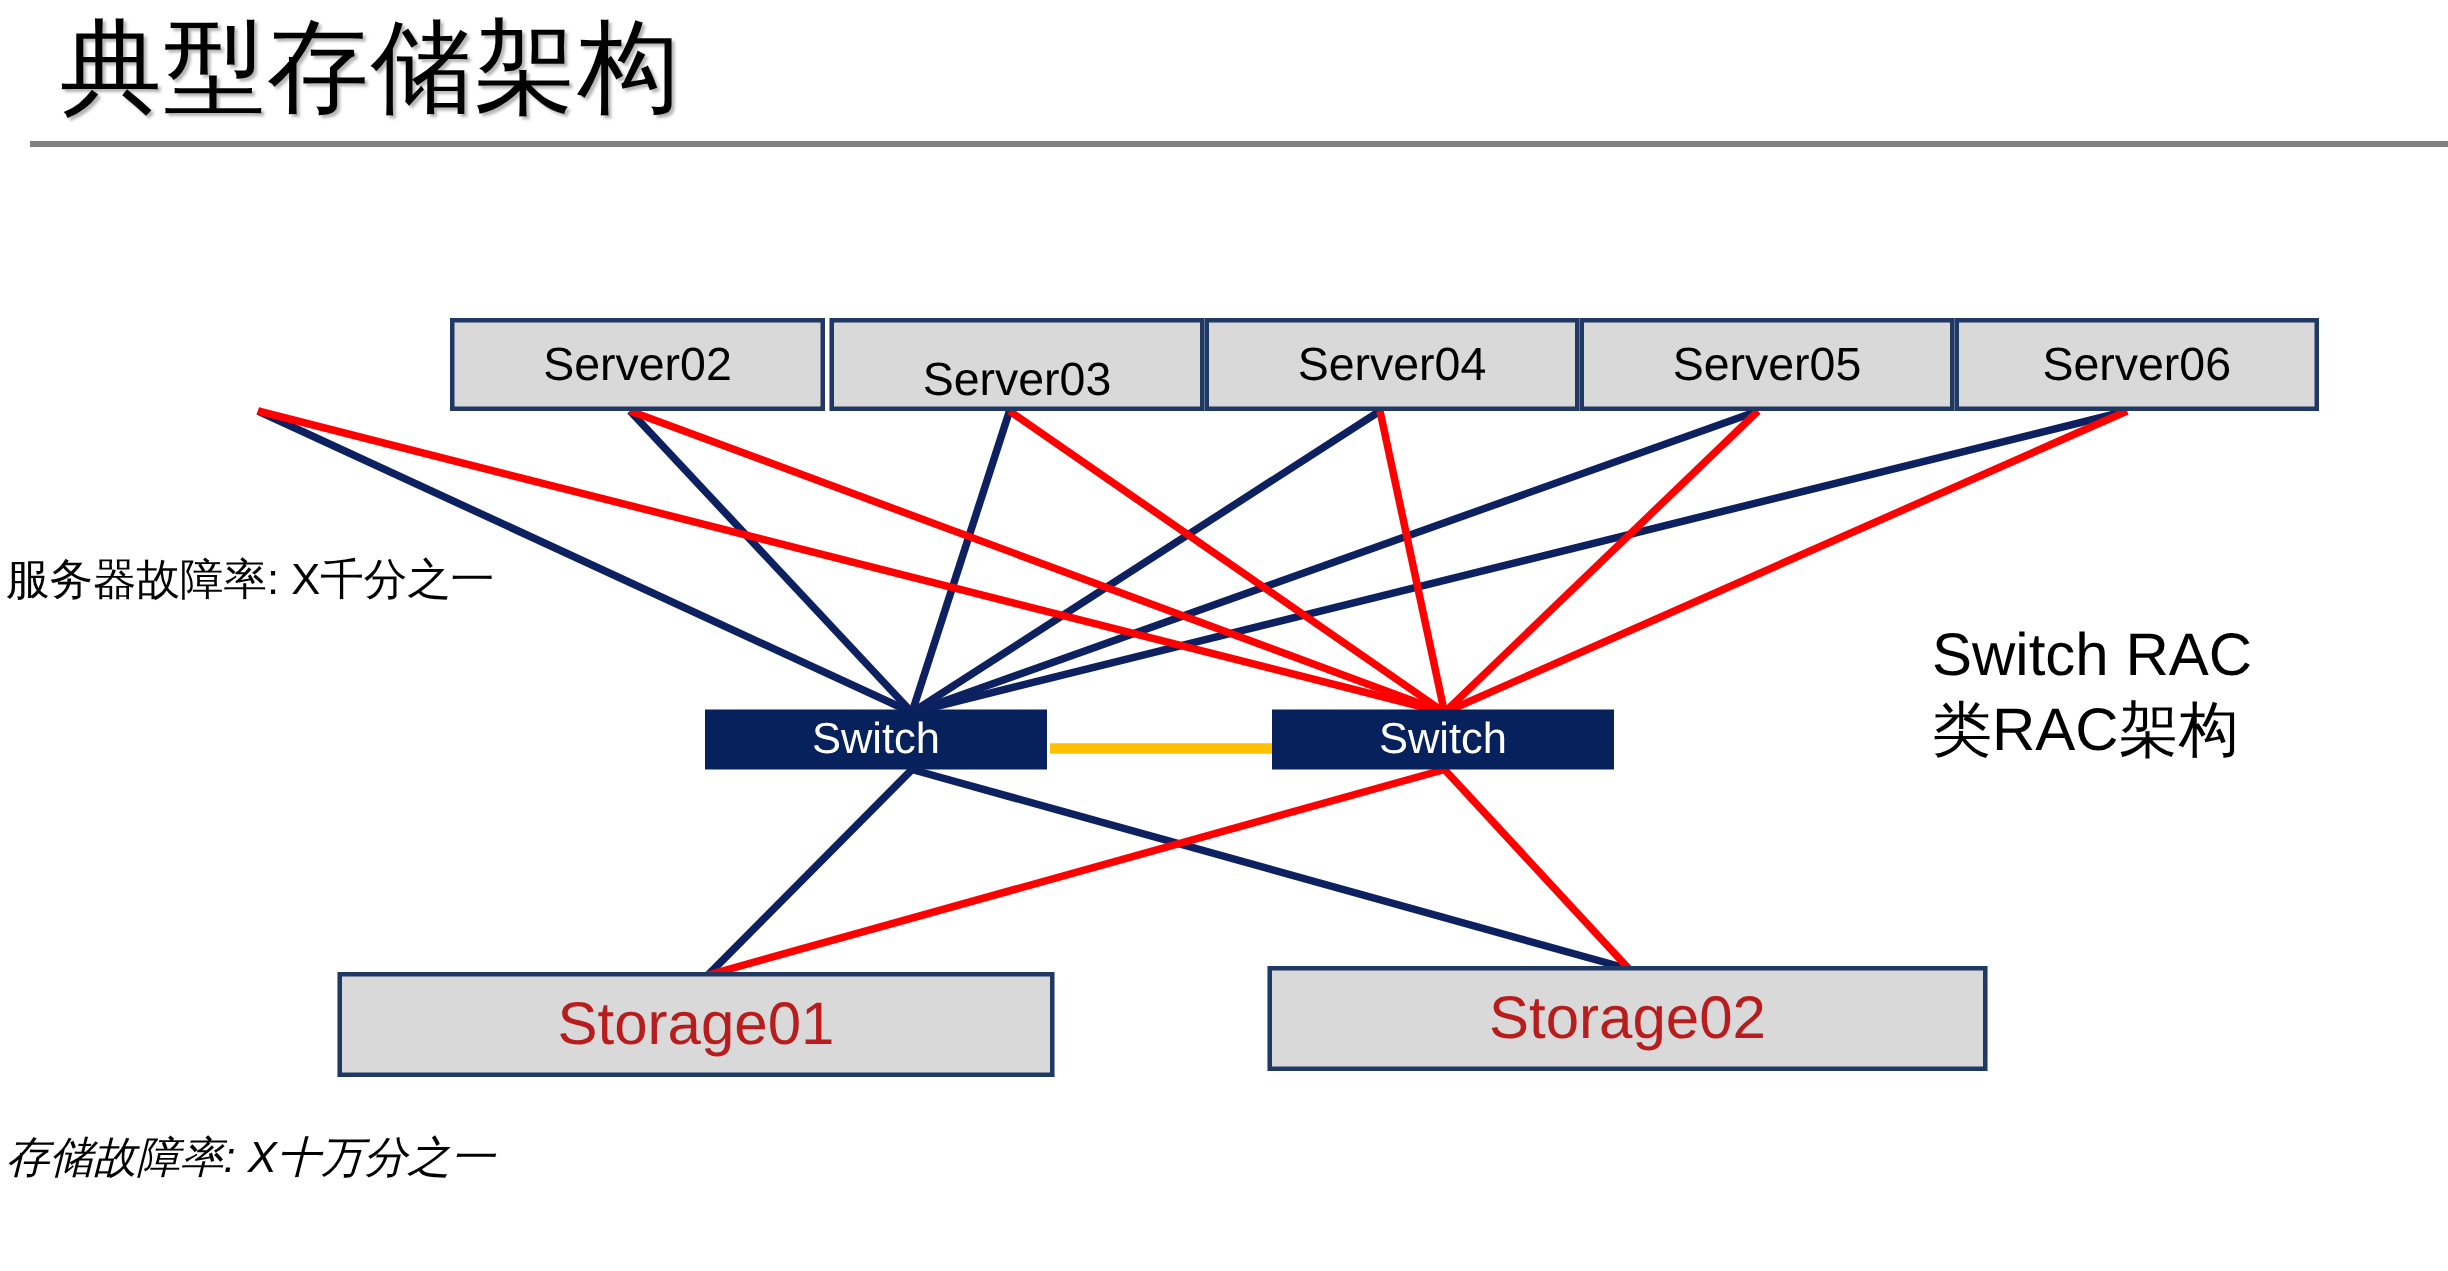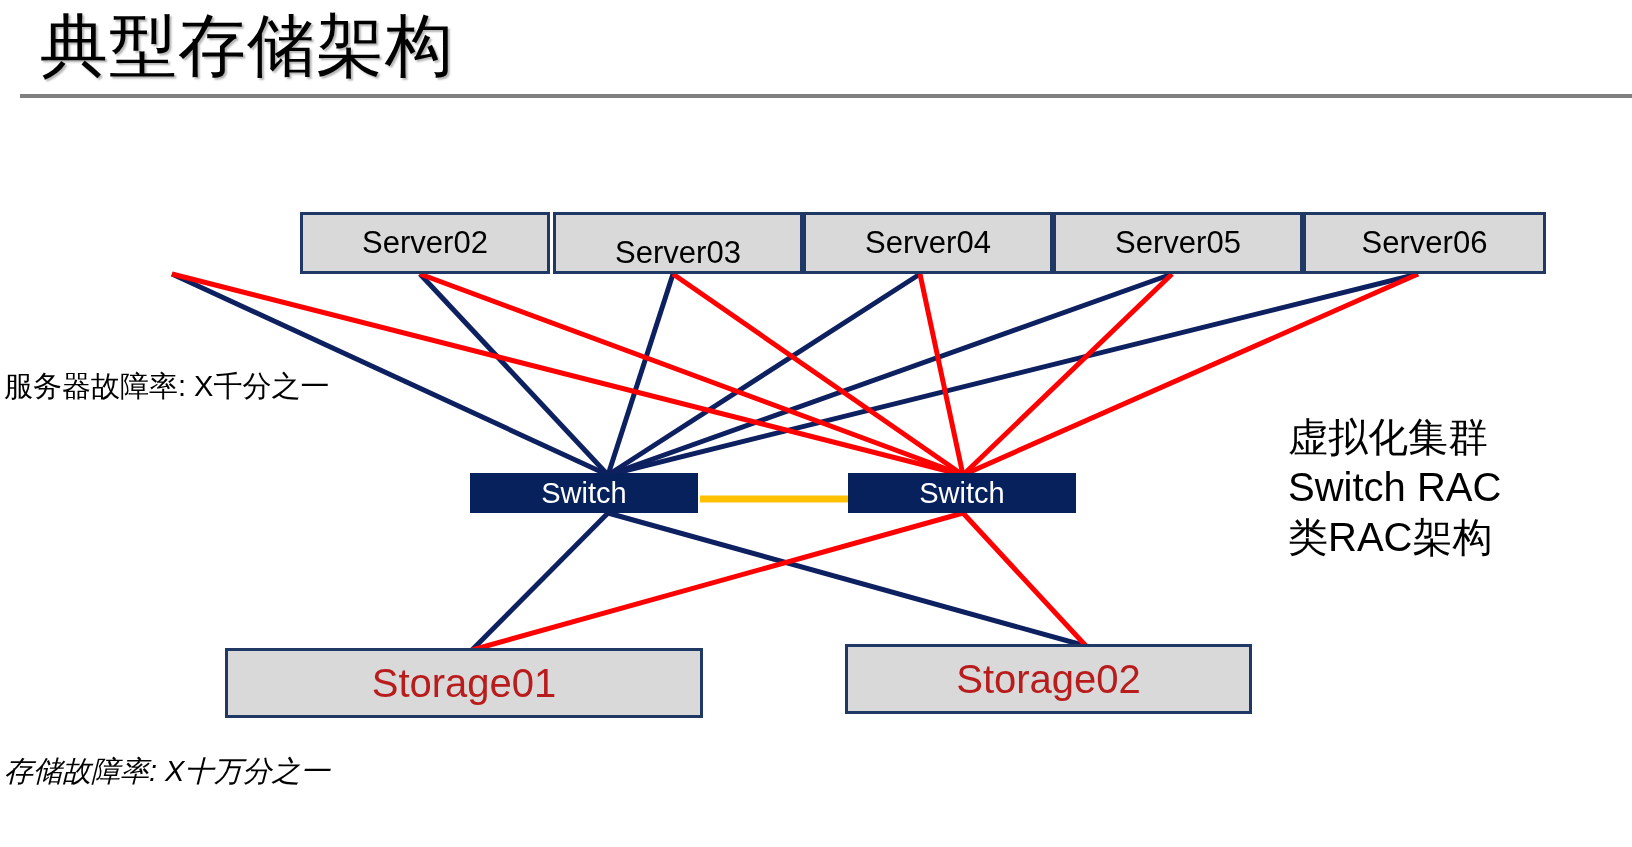--- a/index.html
+++ b/index.html
@@ -165,27 +165,26 @@
   <div class="node switch-node" style="left:470px; top:473px; width:228px;">
     <span>Switch</span>
   </div>
   <div class="node switch-node" style="left:848px; top:473px; width:228px;">
     <span>Switch</span>
   </div>
 
   <div class="node storage-node" style="left:225px; top:648px; width:478px;">
     <span>Storage01</span>
   </div>
-  <div class="node storage-node" style="left:845px; top:644px; width:407px;">
+  <div class="node storage-node" style="left:845px; top:644px; width:480px;">
     <span>Storage02</span>
   </div>
 
   <div class="annotation" id="anno-server-rate">服务器故障率: X千分之一</div>
 
   <div class="annotation" id="anno-storage-rate">存储故障率: X十万分之一</div>
 
   <div id="right-note">
-    <div>虚拟化集群</div>
     <div>Switch RAC</div>
     <div>类RAC架构</div>
   </div>
 
 </div>
 
 </body></html>

